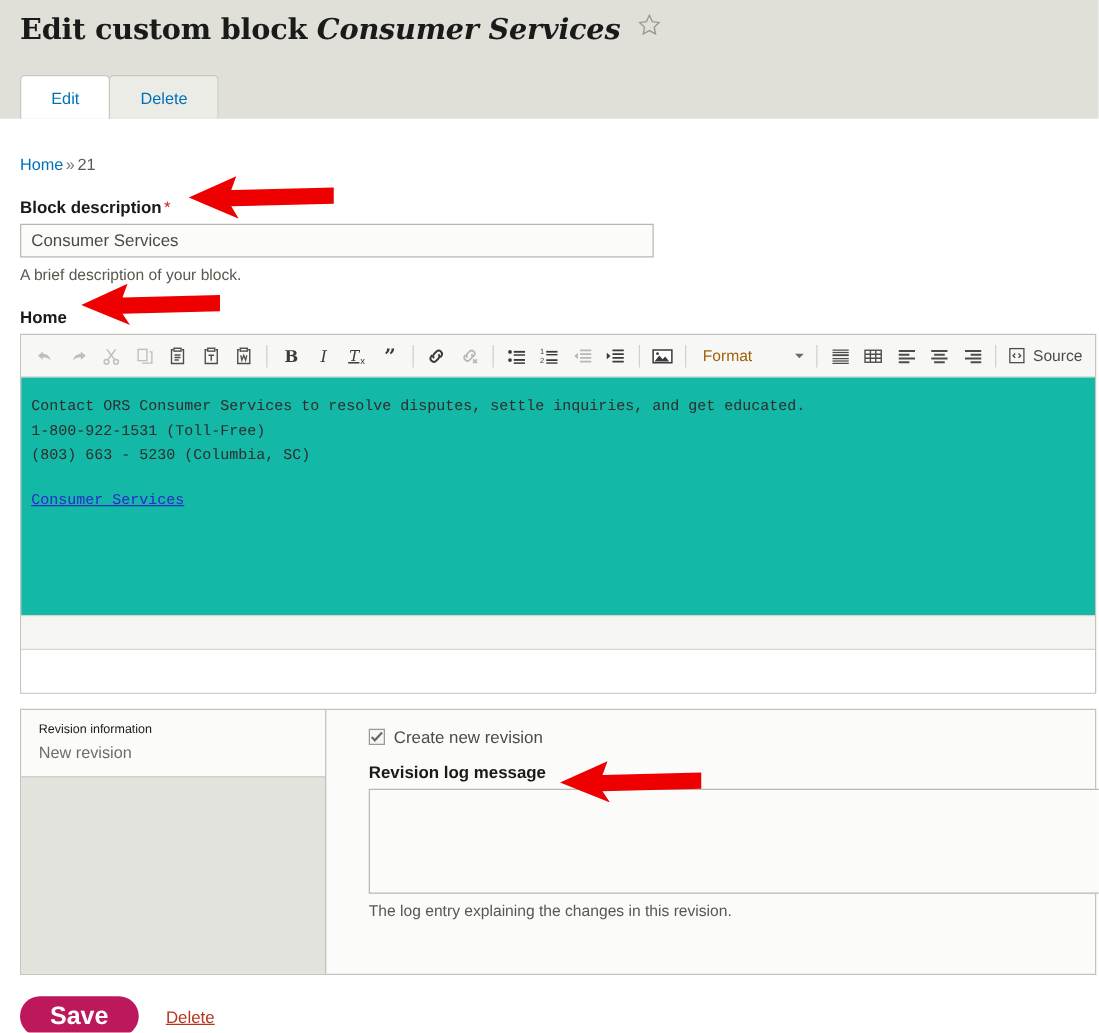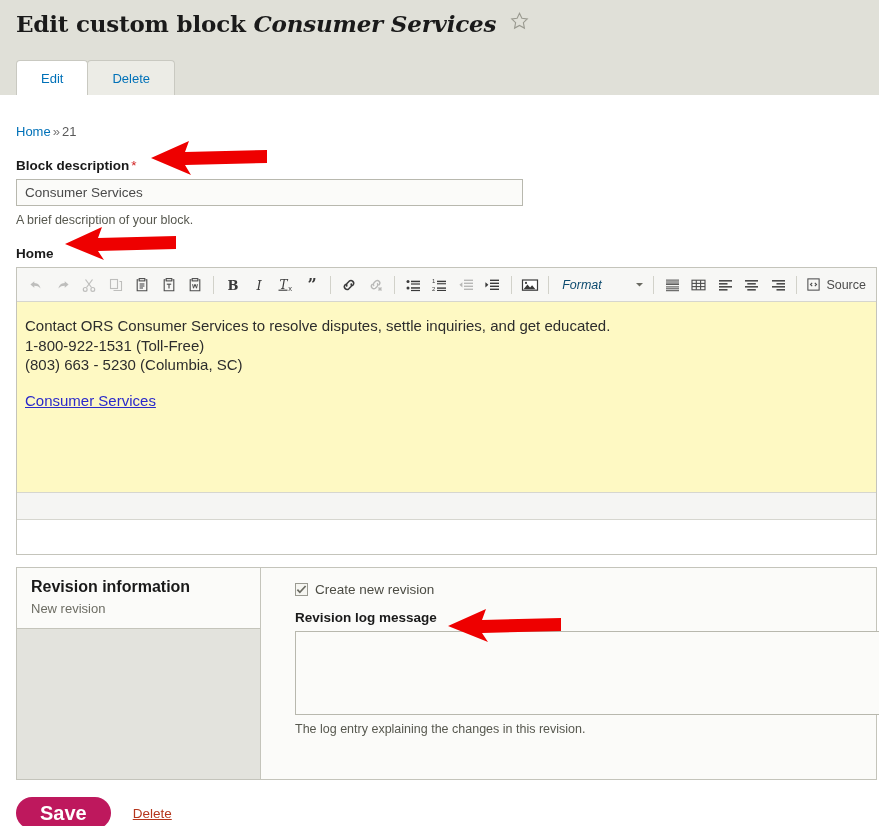--- a/index.html
+++ b/index.html
@@ -155,45 +155,44 @@
   .tb-sep {
     width: 1px;
     height: 18px;
     background: #d2d2ca;
     margin: 0 5px;
   }
   .tb-format {
     display: flex;
     align-items: center;
     font-size: 12.5px;
-    color: #0c4a6e;
+    color: #a16207;
     padding: 0 4px 0 8px;
     cursor: pointer;
     min-width: 82px;
     justify-content: space-between;
-    font-style: italic;
   }
   .tb-source {
     display: flex;
     align-items: center;
     gap: 5px;
     font-size: 12.5px;
     color: #4c4c4c;
     padding: 0 4px;
     cursor: pointer;
   }
 
   .cke-body {
     height: 190px;
     padding: 14px 8px 8px 8px;
-    font-family: Liberation Sans, sans-serif;
-    font-size: 15px;
+    font-family: Liberation Mono, monospace;
+    font-size: 12px;
     color: #2d2d2d;
     line-height: 19.5px;
-    background: #fef9c3;
+    background: #14b8a6;
     box-sizing: border-box;
     overflow: hidden;
   }
   .cke-body a {
     color: #2a2aca;
     text-decoration: underline;
   }
   .cke-body p { margin: 0; }
   .cke-body .spacer { height: 16px; }
 
@@ -227,22 +226,22 @@
     box-sizing: border-box;
   }
   .vtab-item {
     background: #fbfbf9;
     border-bottom: 1px solid #c4c4bb;
     padding: 10px 14px 12px 14px;
     box-sizing: border-box;
     cursor: pointer;
   }
   .vtab-title {
-    font-weight: bold;
-    font-size: 16px;
+    font-weight: normal;
+    font-size: 10px;
     color: #1a1a1a;
     margin-bottom: 5px;
   }
   .vtab-summary {
     font-size: 13px;
     color: #6d6d64;
   }
   .vtabs-pane {
     flex: 1 1 auto;
     padding: 14px 0 10px 34px;

